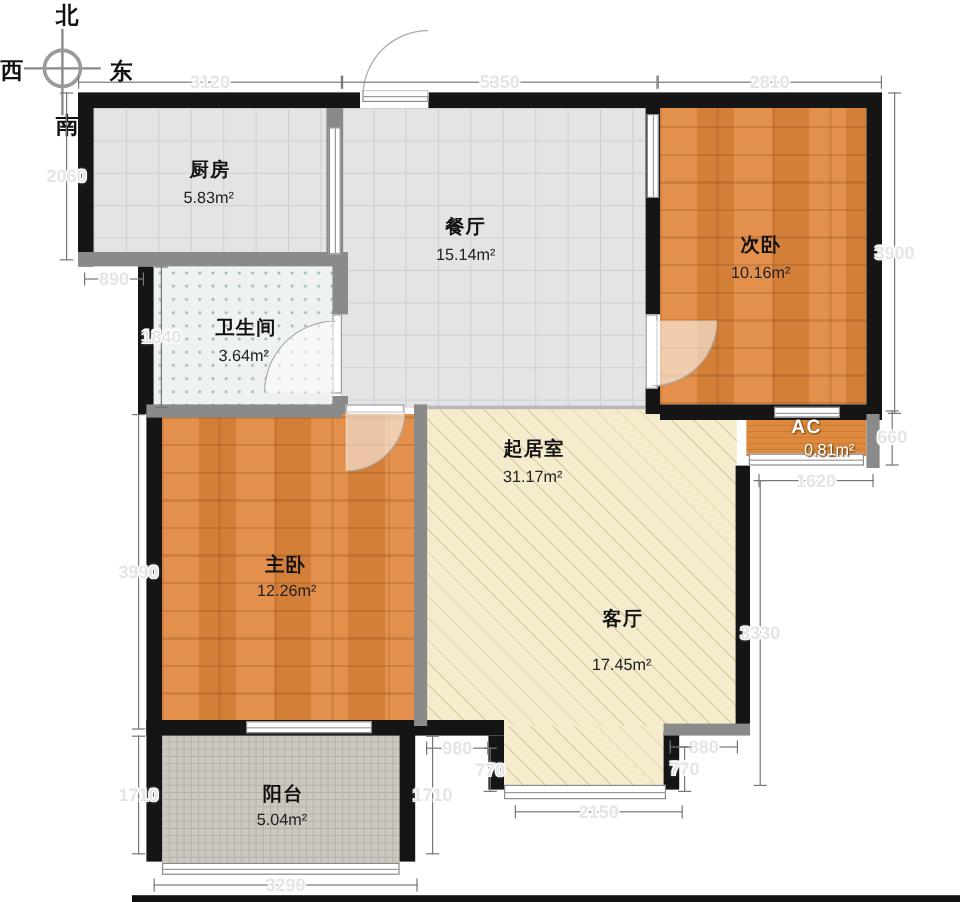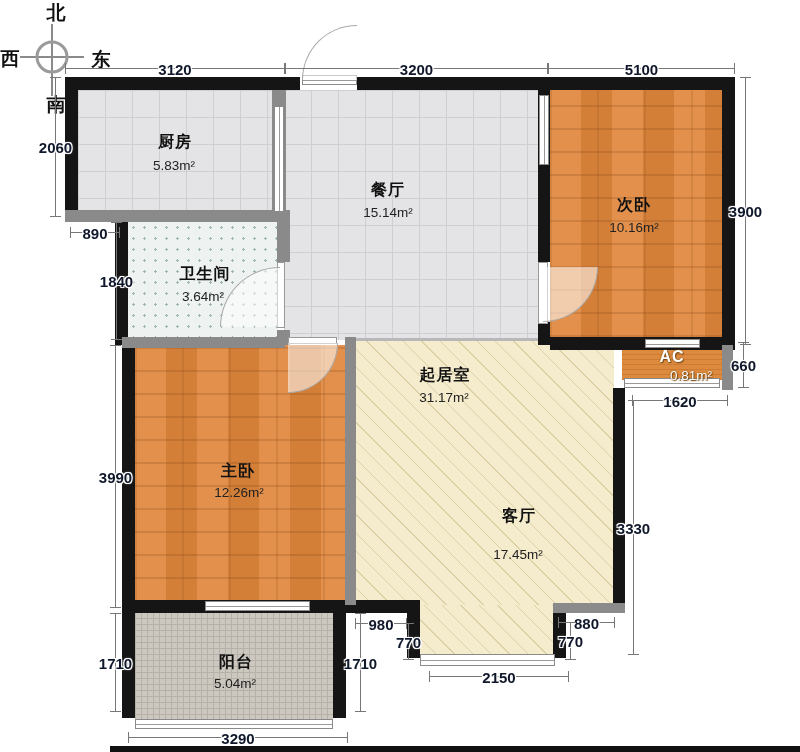--- a/index.html
+++ b/index.html
@@ -50,21 +50,21 @@
   
   .dim{position:absolute;background:#777;}
   .dim-h{height:1px;}
   .dim-v{width:1px;}
   .dim .tick{position:absolute;background:#777;}
   .dim-h .tick{width:1px;height:11px;top:-5px;}
   .dim-h .tick.t1{left:0;} .dim-h .tick.t2{right:0;}
   .dim-v .tick{height:1px;width:11px;left:-5px;}
   .dim-v .tick.t1{top:0;} .dim-v .tick.t2{bottom:0;}
   .dim .dim-label{position:absolute;left:50%;top:50%;transform:translate(-50%,-50%);
-    font-size:15px;font-weight:bold;color:#0f172a;white-space:nowrap;
+    font-size:15px;font-weight:bold;color:#e5e5e5;white-space:nowrap;
     text-shadow:-1px -1px 0 #fff,1px -1px 0 #fff,-1px 1px 0 #fff,1px 1px 0 #fff,0 0 3px #fff;}
   
   .compass-label{position:absolute;transform:translate(-50%,-50%);font-size:19px;font-weight:bold;color:#111;}
   .bottom-bar{position:absolute;background:#111;}
 </style>
 </head>
 <body>
 
 <div id="plan">
   <svg class="abs" style="left:0;top:0;width:130px;height:120px;" viewBox="0 0 130 120">
@@ -159,38 +159,38 @@
     <span class="room-label" style="left: 236px; top: 662px; z-index: 6;">阳台</span>
     <span class="room-area" style="left: 235px; top: 683px; z-index: 6;">5.04m²</span>
     <div class="dim dim-h" style="left: 65px; top: 68px; width: 220px; height: 1px; z-index: 7; position: absolute;">
       <div class="tick t1"></div>
       <div class="tick t2"></div>
       <span class="dim-label">3120</span>
     </div>
     <div class="dim dim-h" style="left: 285px; top: 68px; width: 263px; height: 1px; z-index: 7; position: absolute;">
       <div class="tick t1"></div>
       <div class="tick t2"></div>
-      <span class="dim-label">3200</span>
+      <span class="dim-label">5350</span>
     </div>
     <div class="dim dim-h" style="left: 548px; top: 68px; width: 187px; height: 1px; z-index: 7; position: absolute;">
       <div class="tick t1"></div>
       <div class="tick t2"></div>
-      <span class="dim-label">5100</span>
+      <span class="dim-label">2810</span>
     </div>
     <div class="dim dim-v" style="left: 55px; top: 77px; width: 1px; height: 140px; z-index: 7; position: absolute;">
       <div class="tick t1"></div>
       <div class="tick t2"></div>
       <span class="dim-label">2060</span>
     </div>
     <div class="dim dim-h" style="left: 70px; top: 232px; width: 50px; height: 1px; z-index: 7; position: absolute;">
       <div class="tick t1"></div>
       <div class="tick t2"></div>
       <span class="dim-label">890</span>
     </div>
-    <div class="dim dim-v" style="left: 116px; top: 222px; width: 1px; height: 118px; z-index: 7; position: absolute; text-align: right;">
+    <div class="dim dim-v" style="left: 134px; top: 222px; width: 1px; height: 118px; z-index: 7; position: absolute; text-align: right;">
       <div class="tick t1"></div>
       <div class="tick t2"></div>
       <span class="dim-label">1840</span>
     </div>
     <div class="dim dim-v" style="left: 115px; top: 345px; width: 1px; height: 263px; z-index: 7; position: absolute;">
       <div class="tick t1"></div>
       <div class="tick t2"></div>
       <span class="dim-label">3990</span>
     </div>
     <div class="dim dim-v" style="left: 115px; top: 613px; width: 1px; height: 99px; z-index: 7; position: absolute;">

